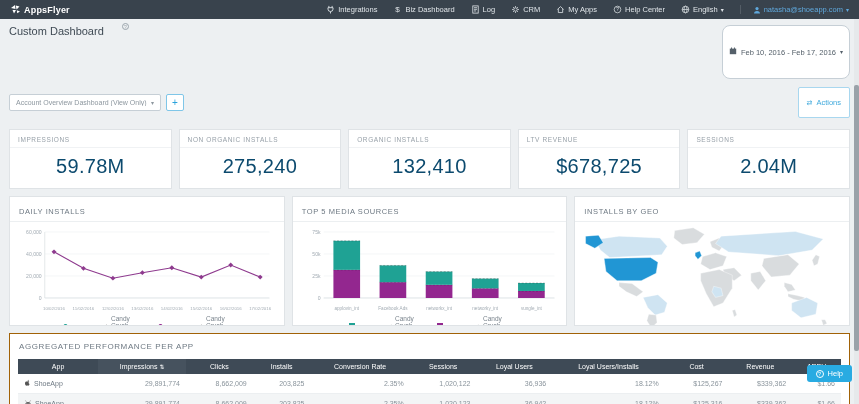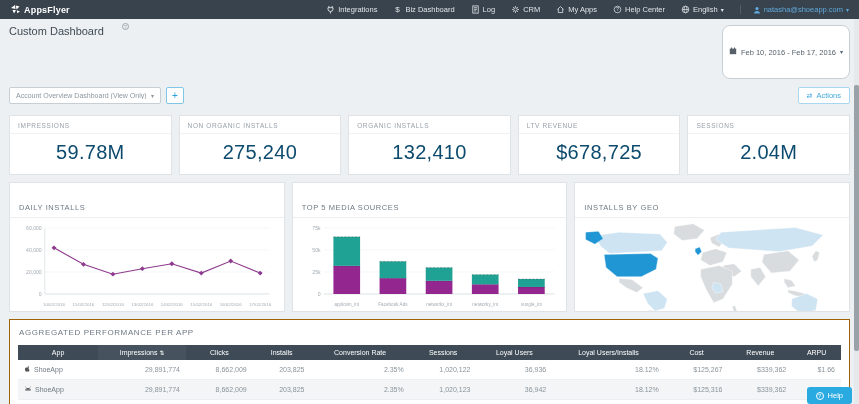--- a/index.html
+++ b/index.html
@@ -20,33 +20,33 @@
   
   .page-body { position:relative; padding:0 9px; }
   .header-row { margin-top:6px; display:flex; align-items:flex-start; }
   .page-title { font-size:11px; font-weight:normal; color:#3f4a54; display:flex; align-items:flex-start; gap:18px; }
   .info-sup { display:inline-block; width:7px; height:7px; border:1px solid #9aa4ac; border-radius:50%; color:#9aa4ac; font-size:5px; line-height:6px; text-align:center; margin-top:-2px; }
   .date-picker { margin-left:auto; background:#fff; border:1px solid #c6cfd6; border-radius:8px; font-size:7.5px; color:#55606a; padding:21px 6px; display:flex; align-items:center; gap:4px; cursor:pointer; font-family:inherit; }
   .controls-row { margin-top:8px; display:flex; align-items:center; gap:5px; }
   .dash-select { width:152px; background:#fff; border:1px solid #c6cfd6; border-radius:2px; font-size:7px; color:#8d979f; padding:4px 6px; display:flex; align-items:center; cursor:pointer; font-family:inherit; text-align:left; }
   .dash-select span:first-child { flex:1; white-space:nowrap; overflow:hidden; }
   .add-btn { width:18px; height:17px; background:#fff; border:1px solid #7fc6e8; border-radius:2px; color:#29a3dc; font-size:10px; line-height:1; cursor:pointer; font-family:inherit; }
-  .actions-btn { margin-left:auto; background:#fff; border:1px solid #a8d7ef; border-radius:2px; color:#3fa9dc; font-size:7.5px; padding:3px 8px; display:flex; align-items:center; gap:4px; cursor:pointer; font-family:inherit; }
+  .actions-btn { margin-left:auto; background:#fff; border:1px solid #a8d7ef; border-radius:2px; color:#3fa9dc; font-size:7.5px; padding:10px 8px; display:flex; align-items:center; gap:4px; cursor:pointer; font-family:inherit; }
   .actions-icon { font-size:7px; }
 
   
   .kpi-row { margin-top:11px; display:flex; gap:7px; }
   .kpi-card { flex:1; background:#fff; border:1px solid #dfe3e6; height:60px; }
   .kpi-label { font-size:6.5px; letter-spacing:.6px; color:#98a1a9; padding:6px 8px 4px; border-bottom:1px solid #f0f2f4; text-transform:uppercase; }
   .kpi-value { text-align:center; font-size:20px; font-weight:300; color:#0c4a6e; margin-top:7px; letter-spacing:.3px; }
 
   
   .charts-row { margin-top:7px; display:flex; gap:7px; }
   .panel { flex:1; background:#fff; border:1px solid #dfe3e6; height:130px; overflow:hidden; }
-  .panel-title { font-size:7.5px; font-weight:normal; letter-spacing:.6px; color:#6e7983; padding:20px 9px 5px; border-bottom:1px solid #eceff1; text-transform:uppercase; }
+  .panel-title { font-size:7.5px; font-weight:normal; letter-spacing:.6px; color:#6e7983; padding:10px 9px 5px; border-bottom:1px solid #eceff1; text-transform:uppercase; }
   .chart-body { padding:2px 4px 0; }
   .chart-body svg { display:block; width:100%; }
   .legend { display:flex; justify-content:center; align-items:center; gap:14px; font-size:6.5px; color:#7a848d; margin-top:1px; }
   .legend-entry { display:flex; align-items:center; gap:3px; }
   .map-body { padding:3px 4px; }
   .map-body svg { display:block; width:100%; height:104px; }
 
   
   .table-panel { margin-top:7px; background:#fff; border:1px solid #a16207; padding-bottom:6px; }
   .table-title { font-size:8px; font-weight:normal; letter-spacing:.6px; color:#6e7983; padding:8px 9px; text-transform:uppercase; }
@@ -55,21 +55,21 @@
   thead th.sorted { background:#46525e; }
   tbody td { padding:5px 6px; color:#8a949c; text-align:right; white-space:nowrap; }
   tbody td.app-cell { text-align:left; color:#6e7983; }
   tbody tr:nth-child(odd) { background:#fff; }
   tbody tr:nth-child(even) { background:#f3f5f6; }
   tbody tr { border-bottom:1px solid #eceff1; }
   .app-cell span { display:inline-flex; align-items:center; gap:3px; }
   .sort-icon { font-size:6px; margin-left:2px; }
 
   
-  .help-btn { position:absolute; right:7px; bottom:0; background:#29abe2; border:none; border-radius:3px; color:#fff; font-size:7.5px; padding:4px 9px; display:flex; align-items:center; gap:4px; cursor:pointer; font-family:inherit; }
+  .help-btn { position:absolute; right:7px; bottom:22px; background:#29abe2; border:none; border-radius:3px; color:#fff; font-size:7.5px; padding:4px 9px; display:flex; align-items:center; gap:4px; cursor:pointer; font-family:inherit; }
   .help-q { display:inline-block; width:8px; height:8px; border:1px solid #fff; border-radius:50%; font-size:5.5px; line-height:7px; text-align:center; }
   .scrollbar { position:absolute; right:0; top:19px; width:5px; height:385px; background:#e6e9eb; }
   .scroll-thumb { position:absolute; top:66px; right:0; width:5px; height:266px; background:#9aa2a9; border-radius:2px; }
 </style>
 </head>
 <body>
 
 <div class="page">
 
   <header class="topbar">

